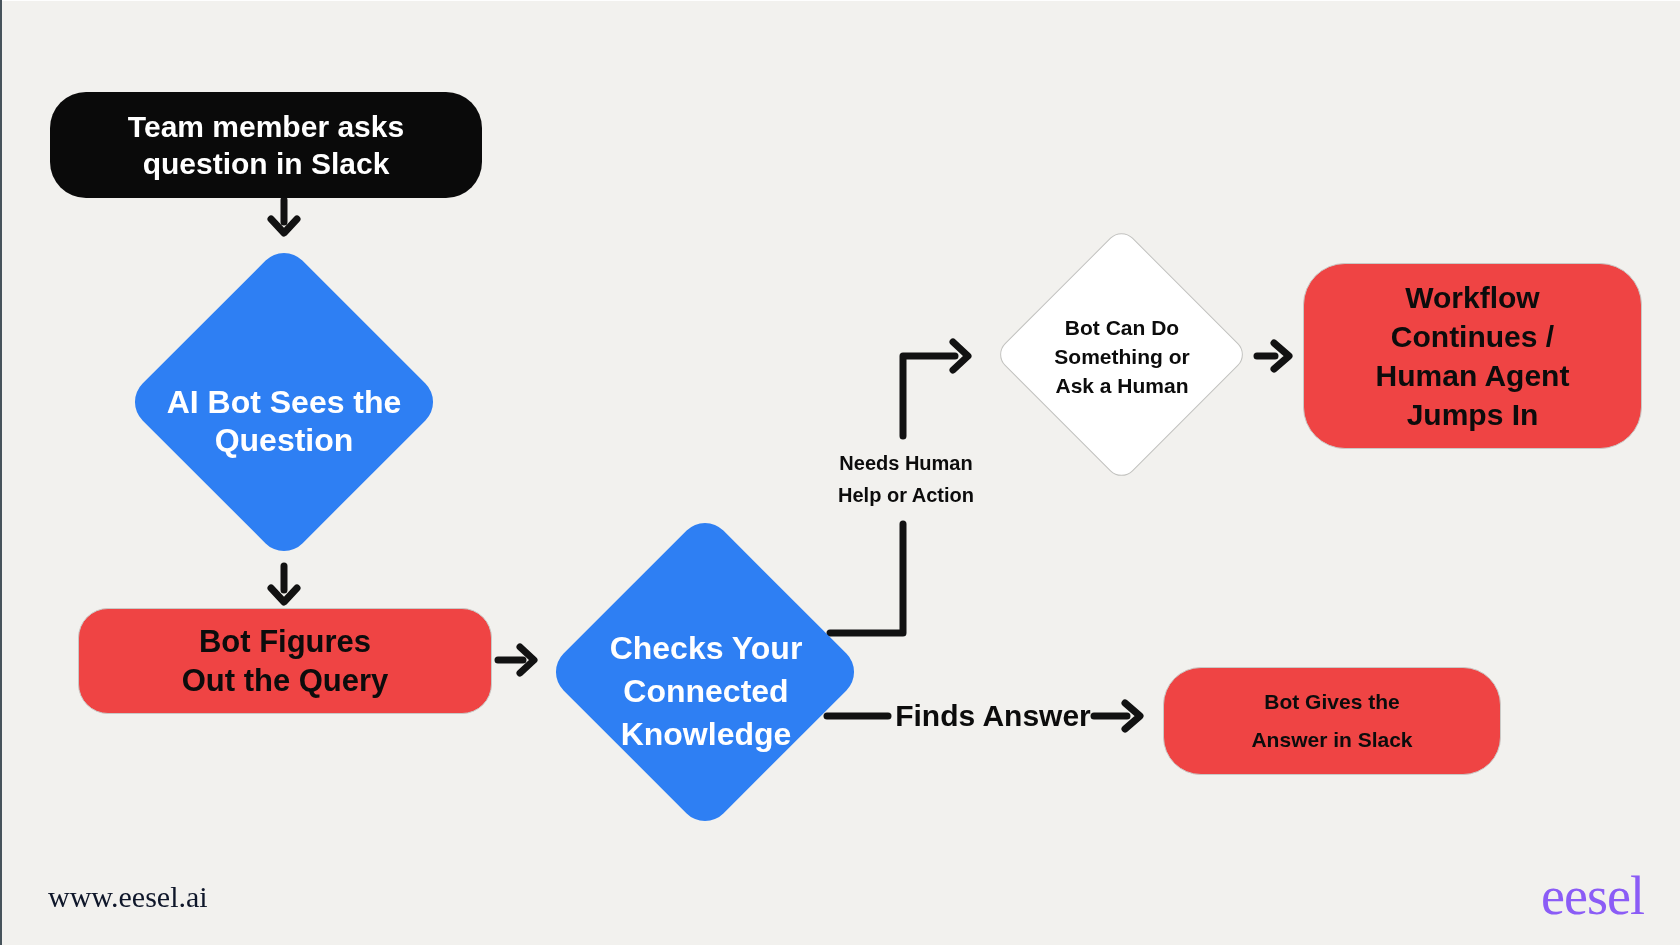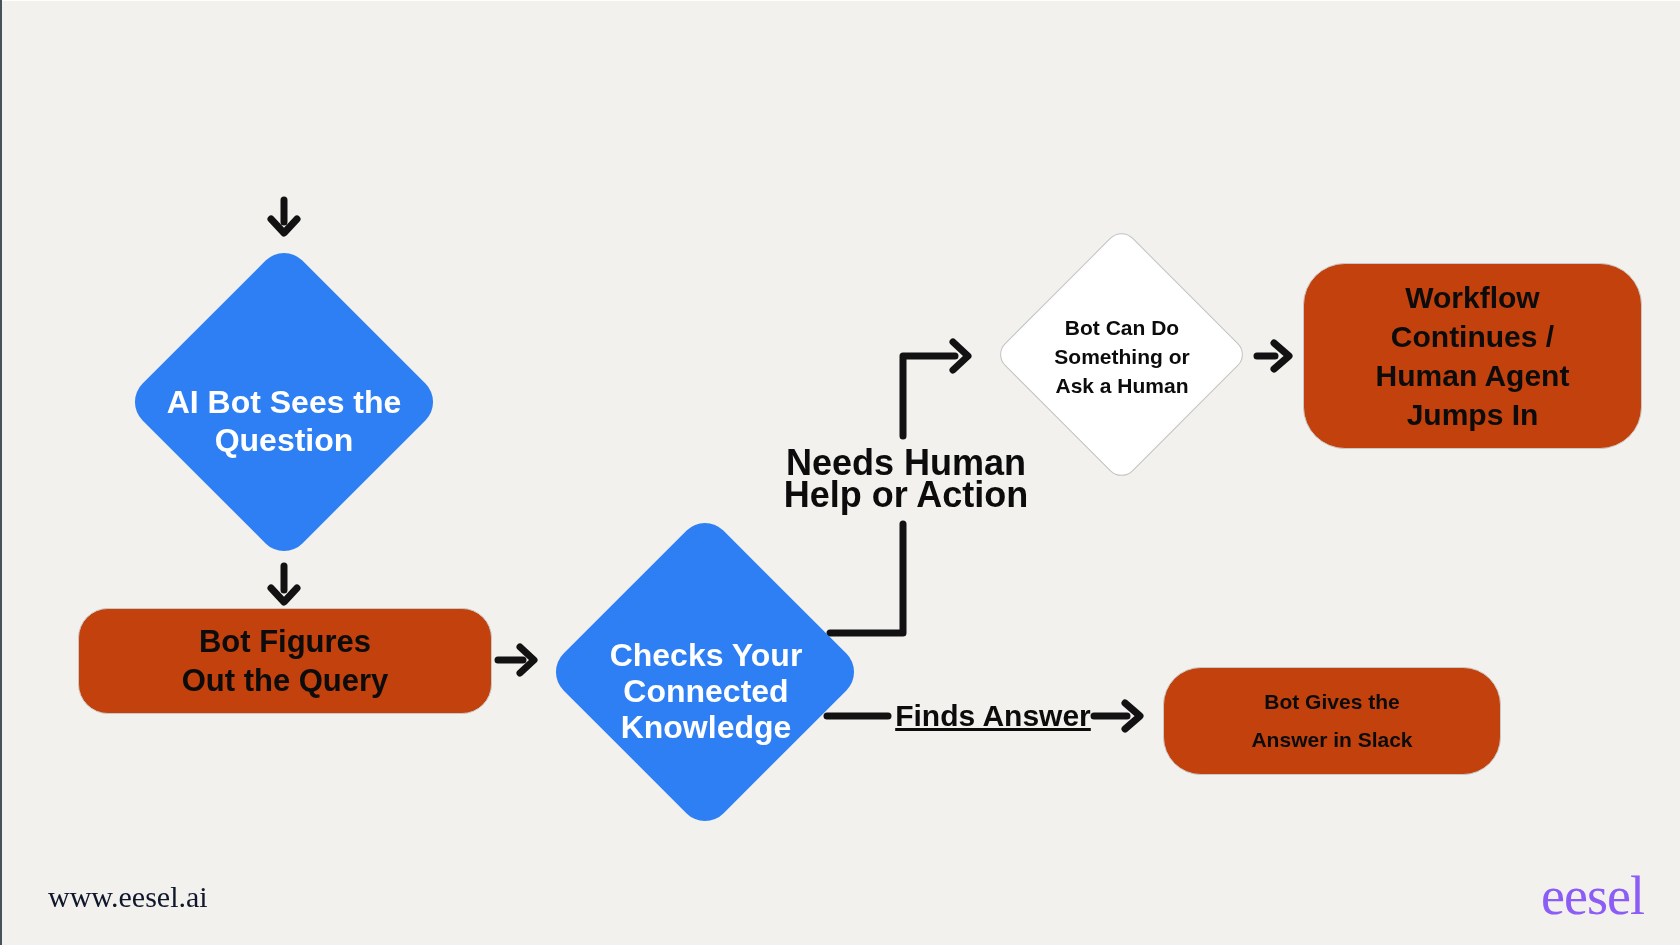--- a/index.html
+++ b/index.html
@@ -13,47 +13,47 @@
   .top-edge{position:absolute;left:0;top:0;width:1680px;height:1px;background:rgba(255,255,255,.9);}
   .left-edge{position:absolute;left:0;top:0;width:2px;height:945px;background:#47535b;}
 
   .connectors{position:absolute;left:0;top:0;width:1680px;height:945px;}
   .connectors path{fill:none;stroke:#121212;stroke-width:7;stroke-linecap:round;stroke-linejoin:round;}
 
   .node{position:absolute;display:flex;align-items:center;justify-content:center;
         text-align:center;font-weight:700;color:#0c0c0c;white-space:nowrap;}
   .box-black{left:50px;top:92px;width:432px;height:106px;border-radius:36px;
              background:#0a0a0a;color:#ffffff;font-size:30px;line-height:37px;}
-  .box-white{background:#c2410c;border:1.5px solid #c9c9c6;box-sizing:border-box;}
+  .box-white{background:#ef4444;border:1.5px solid #c9c9c6;box-sizing:border-box;}
   .box-figures{left:78px;top:608px;width:414px;height:106px;border-radius:30px;
                font-size:31px;line-height:39px;}
   .box-workflow{left:1303px;top:263px;width:339px;height:186px;border-radius:42px;
                 font-size:30px;line-height:39px;}
   .box-answer{left:1163px;top:667px;width:338px;height:108px;border-radius:38px;
               font-size:21px;line-height:38px;}
 
   .diamond{position:absolute;transform:rotate(45deg);}
   .diamond-blue{background:#2e7ff3;border-radius:26px;}
   .diamond-white{background:#ffffff;border:1.2px solid #c2c2bf;box-sizing:border-box;border-radius:16px;}
   .d1{left:171px;top:289px;width:226px;height:226px;}
   .d2{left:592px;top:559px;width:226px;height:226px;}
   .d3{left:1031px;top:264px;width:181px;height:181px;}
 
   .node-label{position:absolute;transform:translate(-50%,-50%);text-align:center;
               font-weight:700;white-space:nowrap;}
   .label-light{color:#ffffff;margin-top:16px;}
   .label-dark{color:#0c0c0c;}
   .l1{left:284px;top:405px;font-size:32px;line-height:38px;}
-  .l2{left:706px;top:675px;font-size:32px;line-height:36px;}
+  .l2{left:706px;top:675px;font-size:32px;line-height:43px;}
   .l3{left:1122px;top:356px;font-size:21px;line-height:29px;}
 
   .edge-label{position:absolute;transform:translate(-50%,-50%);text-align:center;
               font-weight:700;color:#0c0c0c;white-space:nowrap;}
-  .el-needs{left:906px;top:479px;font-size:36px;line-height:32px;}
-  .el-finds{left:993px;top:716px;font-size:30px;line-height:32px;text-decoration:underline;}
+  .el-needs{left:906px;top:479px;font-size:20px;line-height:32px;}
+  .el-finds{left:993px;top:716px;font-size:30px;line-height:32px;}
 
   .footer-url{position:absolute;left:48px;top:880px;
               font-family:"Liberation Serif","DejaVu Serif",serif;
               font-size:30px;color:#0f172a;}
   .brand{position:absolute;right:36px;bottom:18px;
          font-family:"Liberation Serif","DejaVu Serif",serif;
          font-size:54px;letter-spacing:-1px;color:#8b5cf6;}
 </style>
 </head>
 <body>
@@ -66,20 +66,21 @@
     <path d="M284 200 L284 222 M271 219 L284 233 L297 219"></path>
     <path d="M284 566 L284 590 M271 588 L284 602 L297 588"></path>
     <path d="M498 660 L523 660 M520 647 L534 660 L520 673"></path>
     <path d="M830 633 L903 633 L903 524"></path>
     <path d="M903 436 L903 356 L955 356 M953 342 L968 356 L953 370"></path>
     <path d="M827 716 L888 716"></path>
     <path d="M1094 716 L1127 716 M1125 703 L1140 716 L1125 729"></path>
     <path d="M1257 356 L1275 356 M1274 343 L1289 356 L1274 369"></path>
   </svg>
 
+  <div class="node box-black">Team member asks<br>question in Slack</div>
 
   <div class="diamond diamond-blue d1"></div>
   <div class="node-label label-light l1">AI Bot Sees the<br>Question</div>
 
   <div class="node box-white box-figures">Bot Figures<br>Out the Query</div>
 
   <div class="diamond diamond-blue d2"></div>
   <div class="node-label label-light l2">Checks Your<br>Connected<br>Knowledge</div>
 
   <div class="diamond diamond-white d3"></div>

